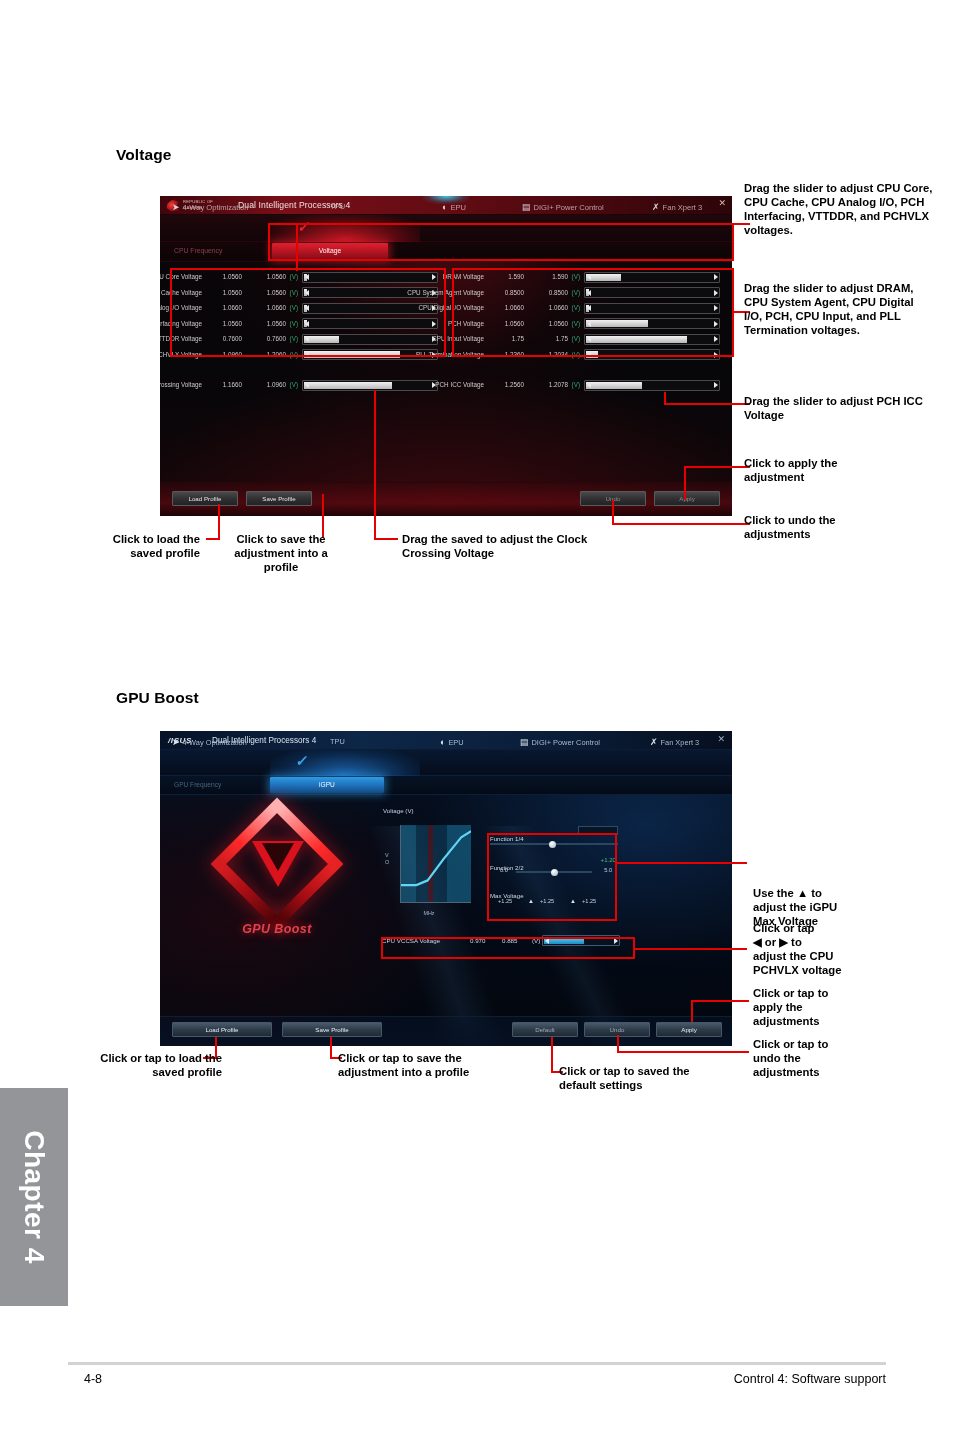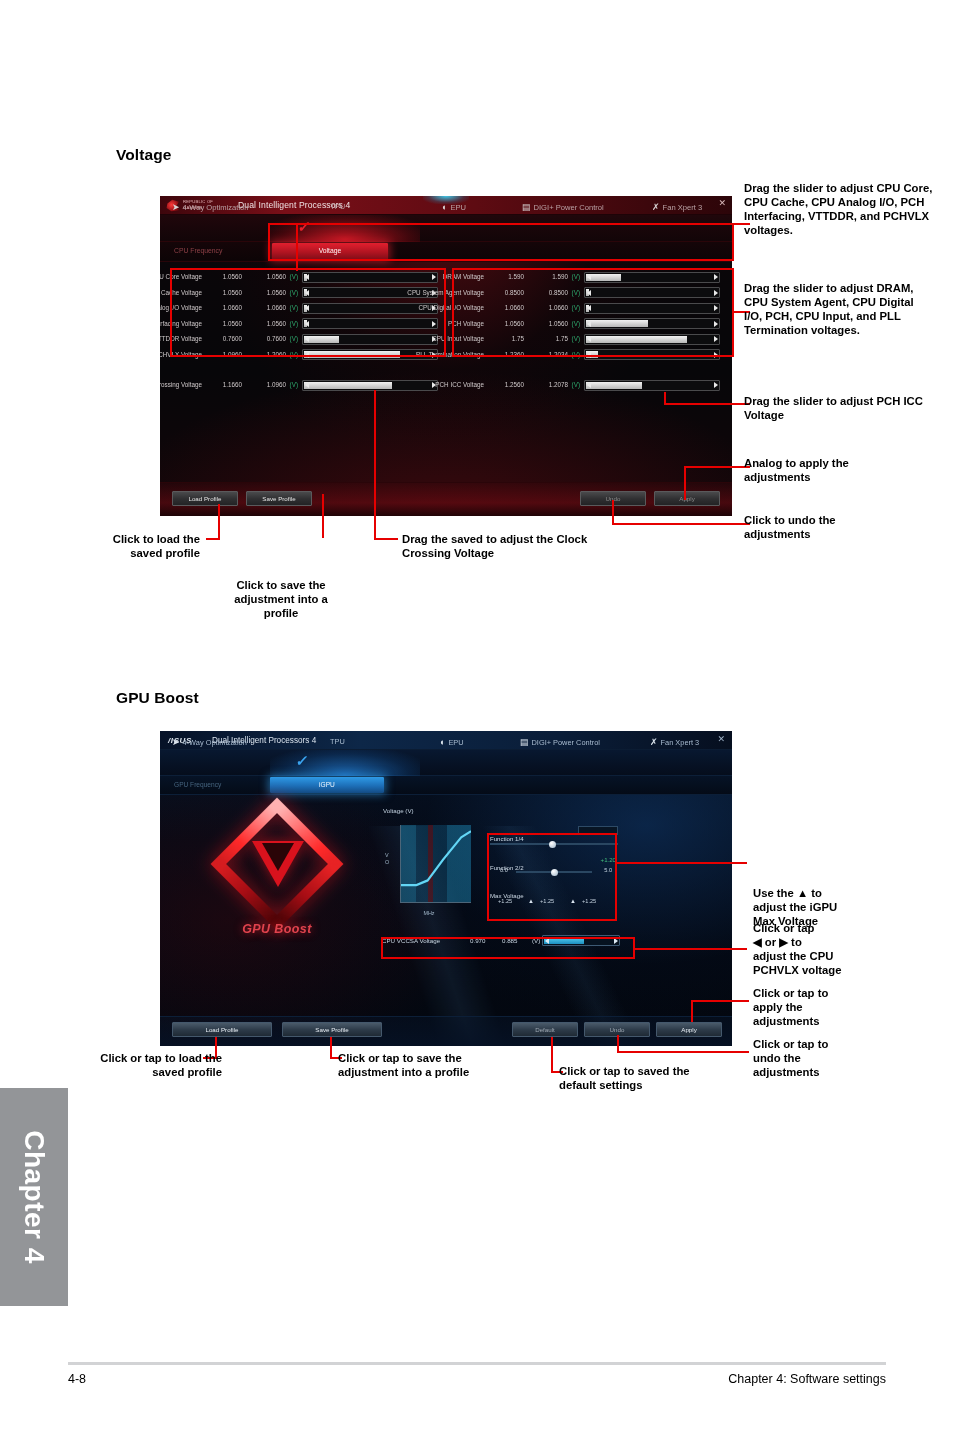--- a/index.html
+++ b/index.html
@@ -37,21 +37,21 @@
   #voltage-title { left: 116px; top: 146px; }
   #gpuboost-title { left: 116px; top: 689px; }
 
   
   .anno {
     position: absolute;
     font-size: 11.3px; font-weight: bold; color: #000;
     line-height: 1.25;
   }
   .anno.r { text-align: right; }
-  .anno.c { text-align: center; margin-top: 46px; }
+  .anno.c { text-align: center; }
 
   
   .ld { position: absolute; background: #e60000; }
   .ld.h { height: 2px; }
   .ld.v { width: 2px; }
 
   
   #fig-voltage {
     position: absolute; left: 160px; top: 196px;
     width: 572px; height: 320px;
@@ -380,21 +380,21 @@
   }
 
   
   .redbox { position:absolute; border:2px solid #e60000; }
 
   
   .footrule {
     position:absolute; left:68px; top:1362px; width:818px; height:3px;
     background:#d2d3d5;
   }
-  .footer-left  { position:absolute; left:68px; top:1372px; font-size:12.5px; color:#000; }
+  .footer-left  { position:absolute; left:84px; top:1372px; font-size:12.5px; color:#000; }
   .footer-right { position:absolute; right:68px; top:1372px; font-size:12.5px; color:#000; }
 </style>
 </head>
 <body>
 
 <div class="page">
 
   <div class="chapter-tab">
     <span>Chapter 4</span>
   </div>
@@ -627,21 +627,21 @@
   <div class="ld h" style="left:612px; top:523px; width:138px;"></div>
   <div class="ld v" style="left:218px; top:504px; height:34px;"></div>
   <div class="ld h" style="left:206px; top:538px; width:14px;"></div>
   <div class="ld v" style="left:322px; top:494px; height:44px;"></div>
   <div class="ld v" style="left:374px; top:390px; height:148px;"></div>
   <div class="ld h" style="left:374px; top:538px; width:24px;"></div>
 
   <div class="anno" style="left:744px; top:181px; width:195px;">Drag the slider to adjust CPU Core, CPU Cache, CPU Analog I/O, PCH Interfacing, VTTDDR, and PCHVLX voltages.</div>
   <div class="anno" style="left:744px; top:281px; width:185px;">Drag the slider to adjust DRAM, CPU System Agent, CPU Digital I/O, PCH, CPU Input, and PLL Termination voltages.</div>
   <div class="anno" style="left:744px; top:394px; width:192px;">Drag the slider to adjust PCH ICC Voltage</div>
-  <div class="anno" style="left:744px; top:456px; width:130px;">Analog to apply the adjustments</div>
+  <div class="anno" style="left:744px; top:456px; width:130px;">Click to apply the adjustment</div>
   <div class="anno" style="left:744px; top:513px; width:130px;">Click to undo the adjustments</div>
   <div class="anno r" style="left:100px; top:532px; width:100px;">Click to load the saved profile</div>
   <div class="anno c" style="left:222px; top:532px; width:118px;">Click to save the adjustment into a profile</div>
   <div class="anno" style="left:402px; top:532px; width:190px;">Drag the saved to adjust the Clock Crossing Voltage</div>
 
   <div id="fig-gpu">
     <div class="win-bg"></div>
     <div class="swoosh"></div>
 
     <div class="titlebar"></div>
@@ -767,15 +767,15 @@
     <span>PCHVLX voltage</span>
   </div>
   <div class="anno" style="left:753px; top:986px; width:92px;">Click or tap to apply the adjustments</div>
   <div class="anno" style="left:753px; top:1037px; width:92px;">Click or tap to undo the adjustments</div>
   <div class="anno r" style="left:100px; top:1051px; width:122px;">Click or tap to load the saved profile</div>
   <div class="anno" style="left:338px; top:1051px; width:170px;">Click or tap to save the adjustment into a profile</div>
   <div class="anno" style="left:559px; top:1064px; width:150px;">Click or tap to saved the default settings</div>
 
   <div class="footrule"></div>
   <div class="footer-left">4-8</div>
-  <div class="footer-right">Chapter 4: Software settings</div>
+  <div class="footer-right">Control 4: Software support</div>
 
 </div>
 
 </body></html>

